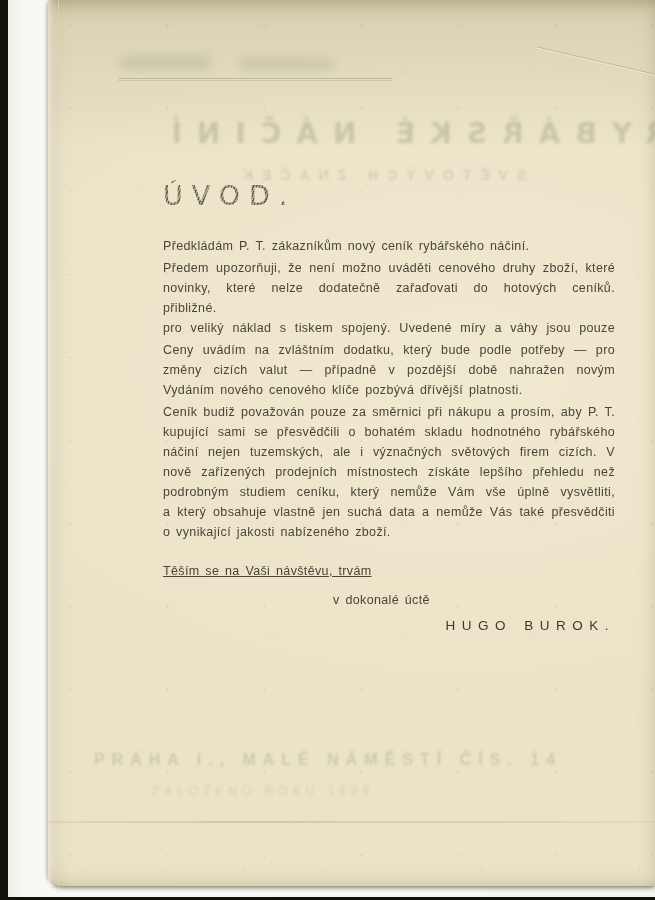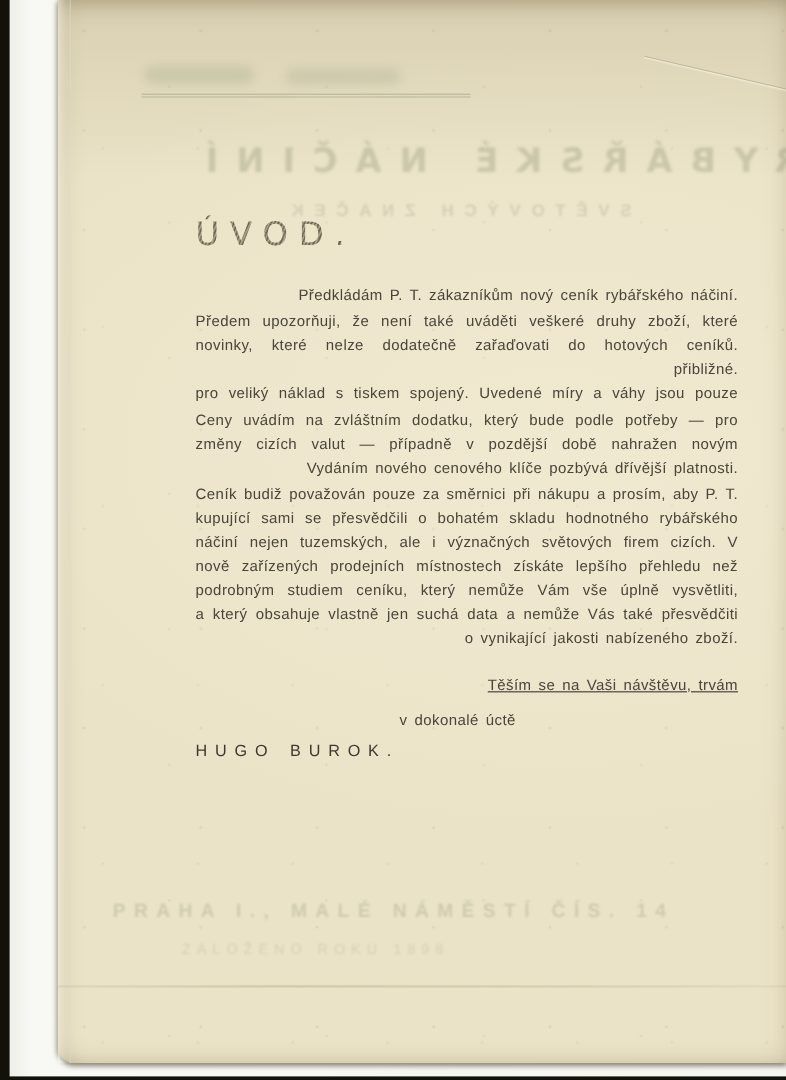--- a/index.html
+++ b/index.html
@@ -99,25 +99,25 @@
     text-shadow:0 0 .5px rgba(95,90,70,.45);
     white-space:nowrap;
   }
   .col{
     position:absolute;left:115px;top:236px;width:452px;
     font-size:12.5px;line-height:20px;
     color:#4a443a;letter-spacing:.35px;word-spacing:2px;
   }
   .para{margin-bottom:2px;}
   .para:last-child{margin-top:19px;text-decoration:underline;}
-  .line{height:20px;overflow:hidden;text-align:right;}
+  .line{height:20px;overflow:hidden;text-align:left;}
   .line.full{text-align:justify;text-align-last:justify;}
   .valediction{margin-top:9px;margin-left:170px;height:20px;}
   .signature{
-    margin-top:6px;height:20px;text-align:left;
+    margin-top:6px;height:20px;text-align:right;
     font-size:13.5px;letter-spacing:6.5px;color:#3e392f;
   }
 </style>
 </head>
 <body>
 
 <div class="under-sheet"></div>
 
 <div class="paper">
   <div class="fold-edge"></div>
@@ -134,21 +134,21 @@
   <div class="crease-tr"></div>
 
   <div class="uvod">ÚVOD.</div>
 
   <div class="col">
     <div>
         <div class="para">
           <div class="line">Předkládám P. T. zákazníkům nový ceník rybářského náčiní.</div>
         </div>
         <div class="para">
-          <div class="line full">Předem upozorňuji, že není také uváděti veškeré druhy zboží, které</div>
+          <div class="line full">Předem upozorňuji, že není možno uváděti cenového druhy zboží, které</div>
           <div class="line full">novinky, které nelze dodatečně zařaďovati do hotových ceníků. Vyobrazení</div>
           <div class="line">přibližné.</div>
           <div class="line full">pro veliký náklad s tiskem spojený. Uvedené míry a váhy jsou pouze</div>
         </div>
         <div class="para">
           <div class="line full">Ceny uvádím na zvláštním dodatku, který bude podle potřeby — pro</div>
           <div class="line full">změny cizích valut — případně v pozdější době nahražen novým vydáním.</div>
           <div class="line">Vydáním nového cenového klíče pozbývá dřívější platnosti.</div>
         </div>
         <div class="para">

